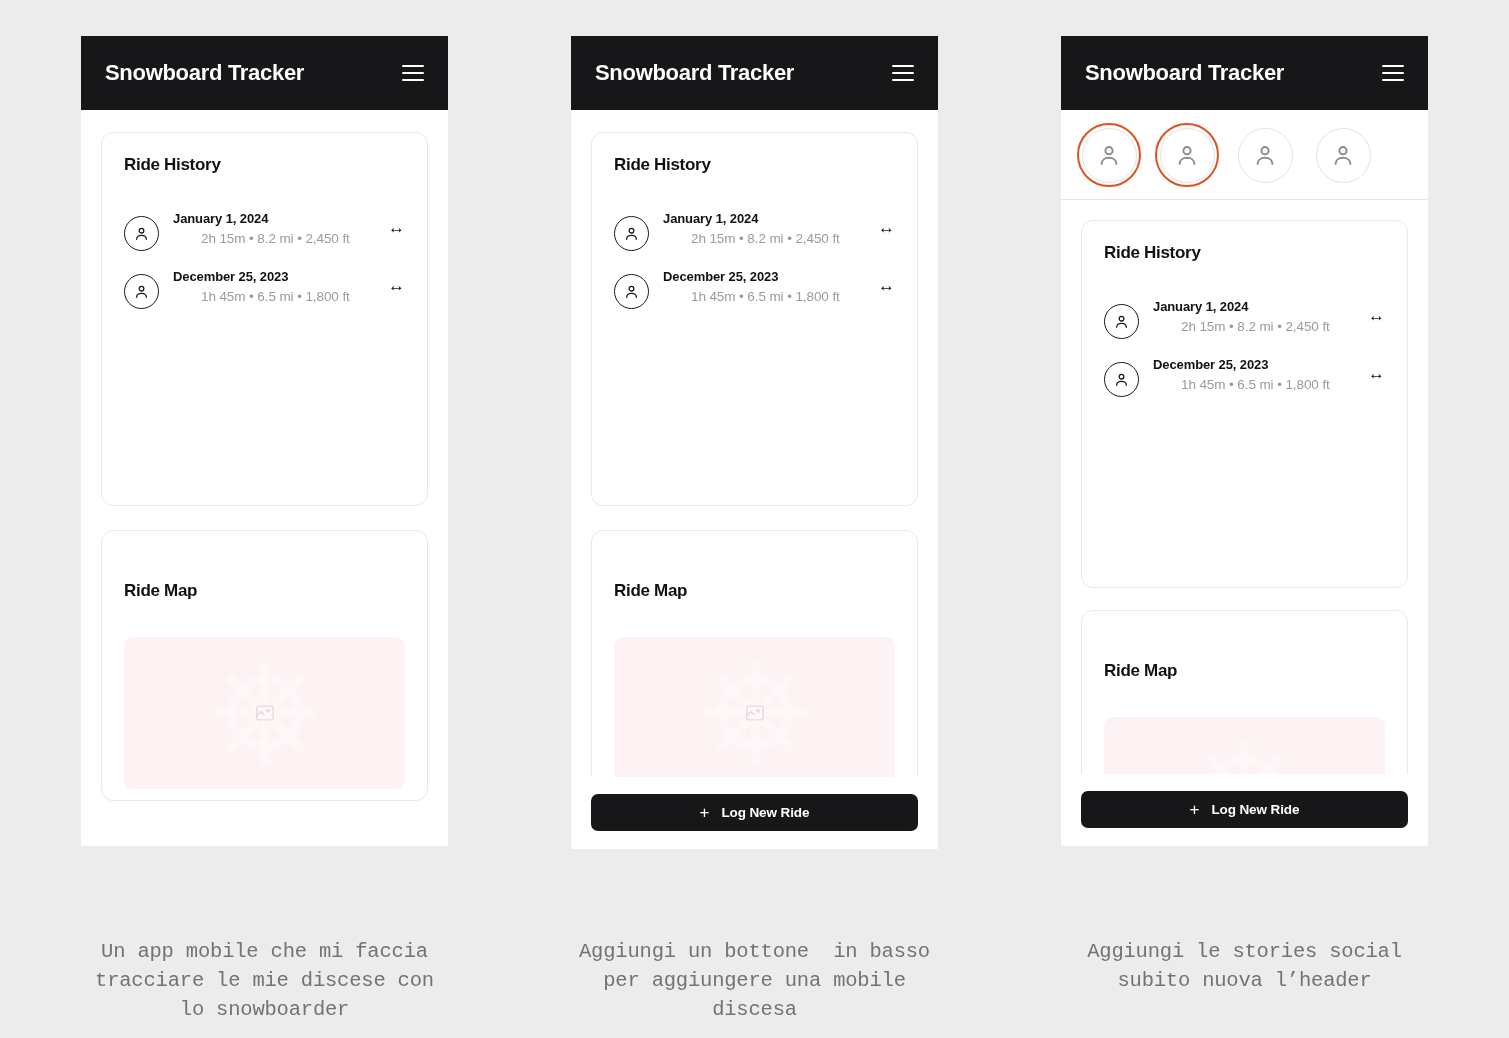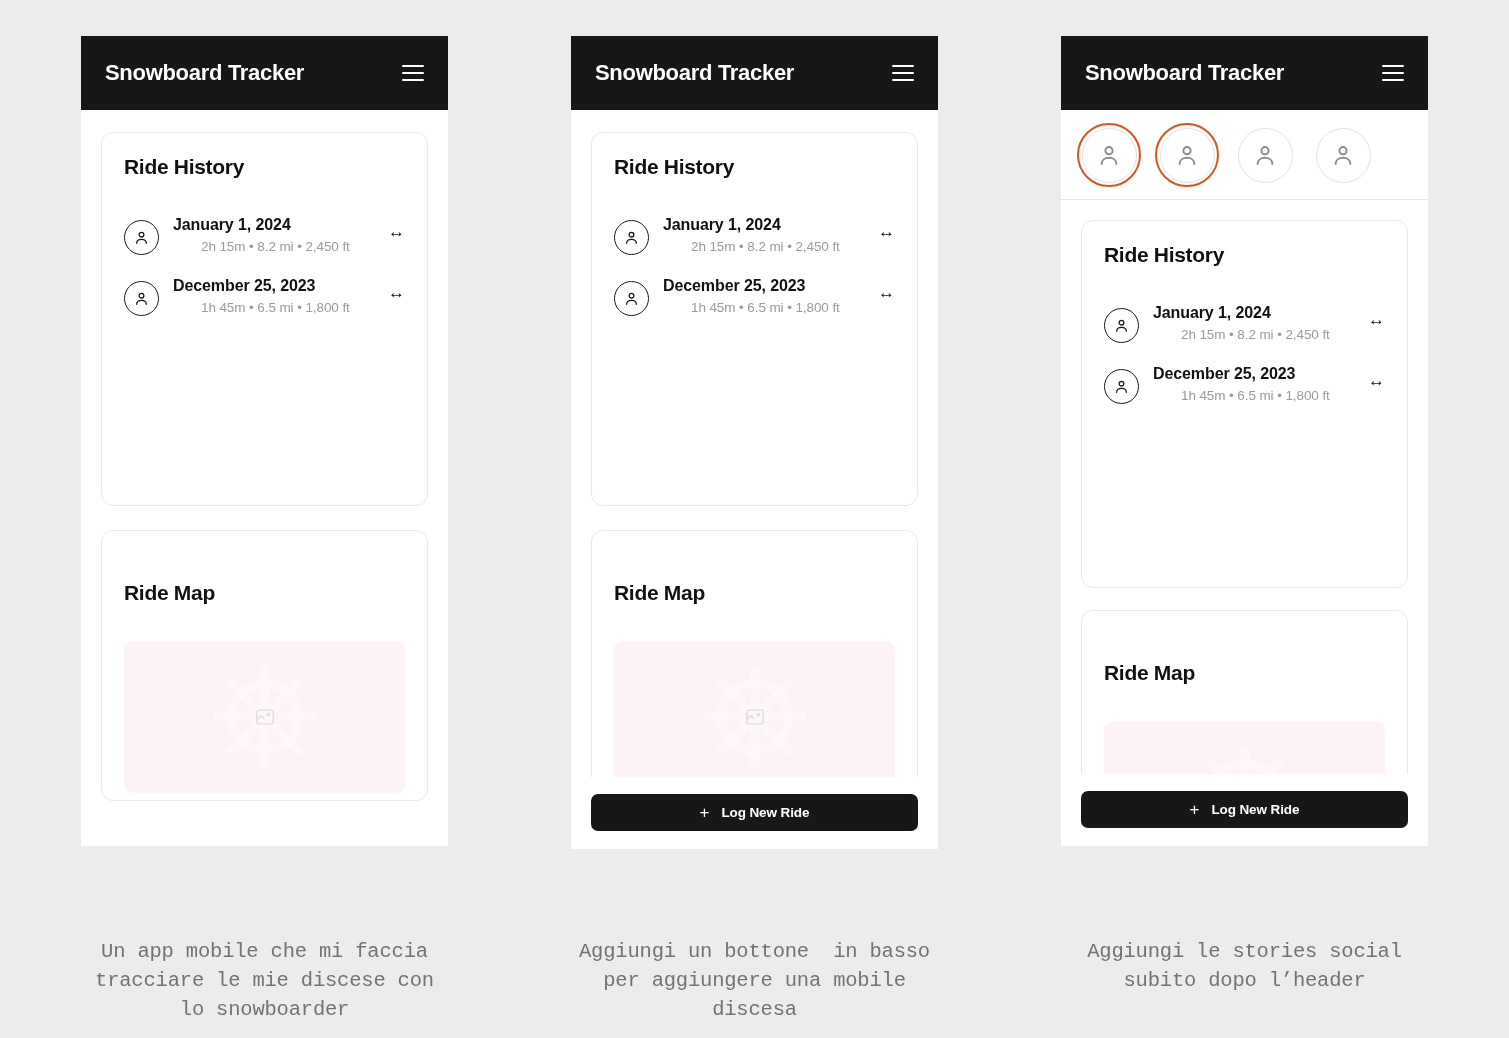--- a/index.html
+++ b/index.html
@@ -104,21 +104,21 @@
   .body.tight { padding-top: 20px; gap: 22px; }
 
   .card {
     background: #fff;
     border: 1px solid #e9e9eb;
     border-radius: 12px;
     padding: 22px 22px 20px 22px;
     flex: 0 0 auto;
   }
   .card-title {
-    font-size: 21px;
+    font-size: 17px;
     font-weight: 700;
     color: #111114;
     letter-spacing: -0.3px;
     margin-bottom: 34px;
   }
   .card-title.map { margin-bottom: 36px; margin-top: 28px; }
 
   
   .ride-list { display: flex; flex-direction: column; gap: 16px; }
   .ride-row {
@@ -130,21 +130,21 @@
     width: 35px; height: 35px;
     flex: 0 0 35px;
     border-radius: 50%;
     border: 1.6px solid #1a1a1d;
     display: flex; align-items: center; justify-content: center;
     margin-top: 7px;
   }
   .ride-avatar svg { width: 17px; height: 17px; display: block; }
   .ride-text { flex: 1 1 auto; min-width: 0; }
   .ride-date {
-    font-size: 16px;
+    font-size: 13px;
     font-weight: 700;
     color: #111114;
     line-height: 1.5;
     letter-spacing: -0.1px;
   }
   .ride-stats {
     font-size: 13.5px;
     color: #9a9aa0;
     line-height: 1.55;
     letter-spacing: -0.1px;
@@ -499,16 +499,16 @@
         </div>
 
         <div class="btn-backdrop"></div>
         <div class="log-btn">
           <span class="plus">+</span>
           <span>Log New Ride</span>
         </div>
       </div>
     </div>
 
-    <div class="caption">Aggiungi le stories social subito dopo l’header</div>
+    <div class="caption">Aggiungi le stories social subito nuova l’header</div>
   </div>
 
 </div>
 
 </body></html>

